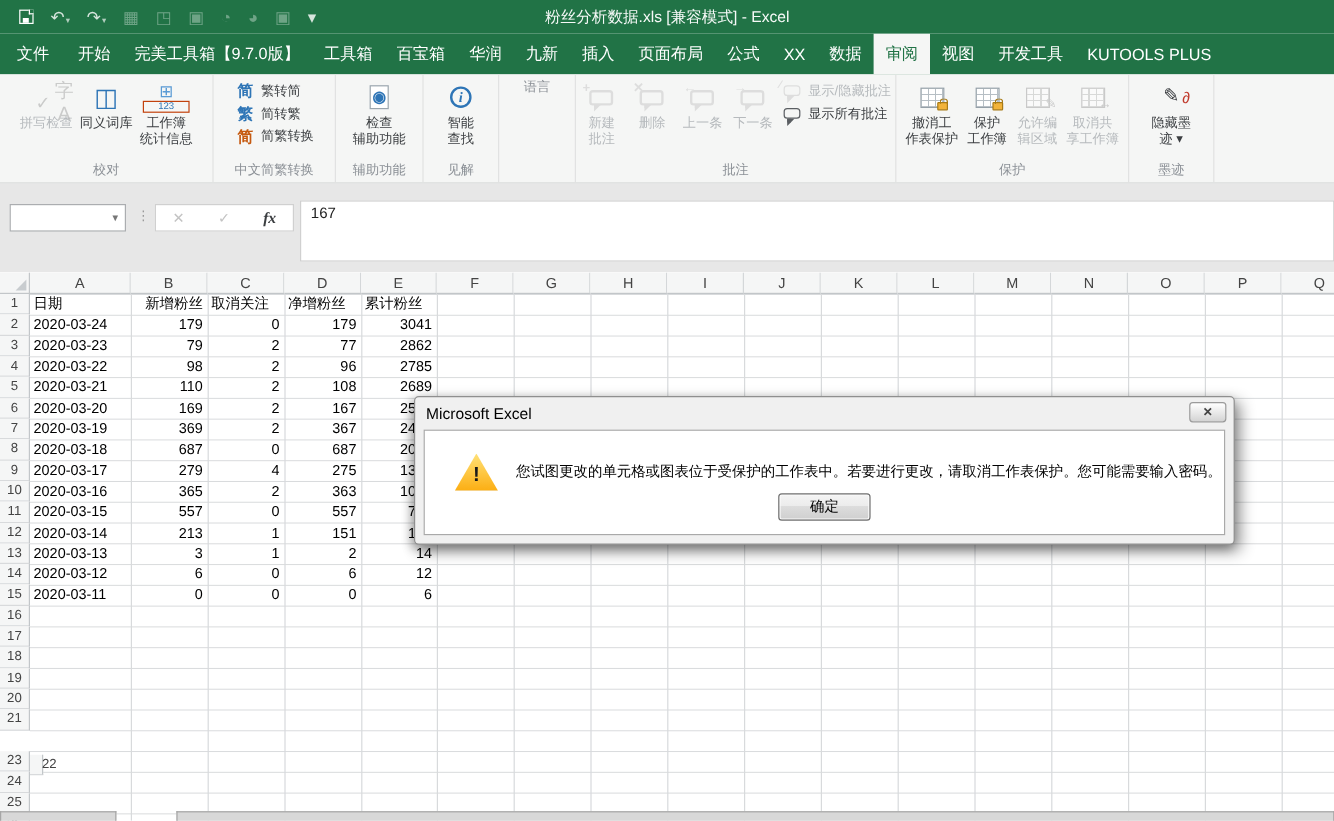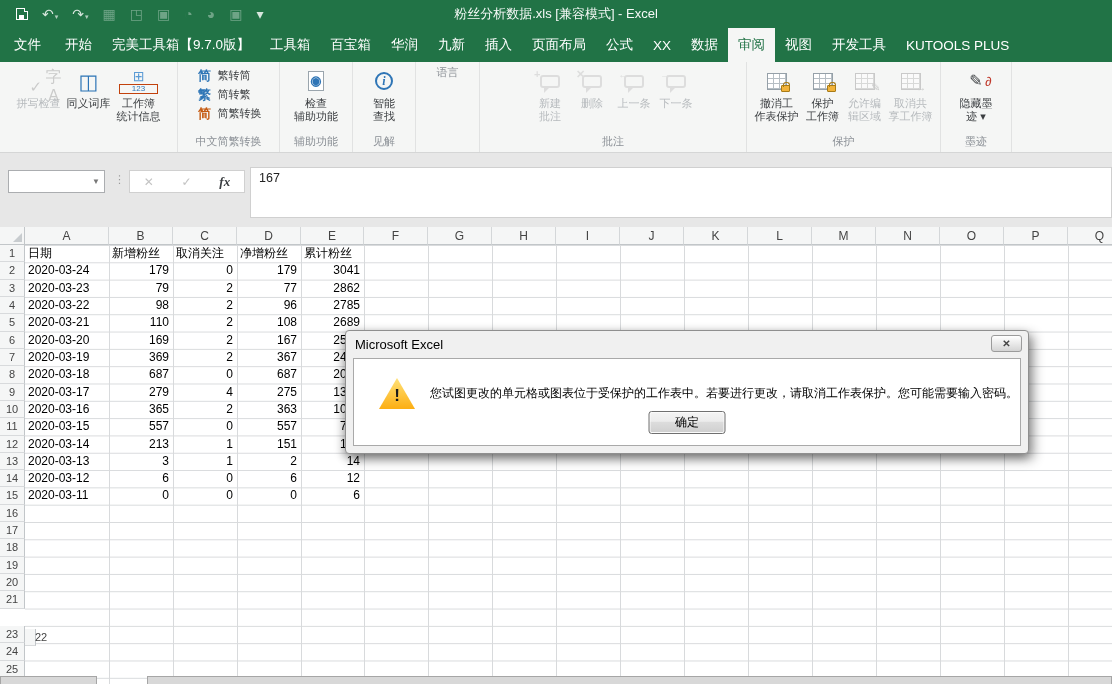--- a/index.html
+++ b/index.html
@@ -203,20 +203,21 @@
   </div>
 
 <div id="ribbon">
     <div class="rgroup" style="width: 178px;">
       <div class="rgroup-body">
         <div class="rbtn-large disabled"><span class="icon-box"><span class="ic-spell"><span class="za">字A</span><span class="ck">✓</span></span></span><span>拼写检查</span></div>
         <div class="rbtn-large"><span class="icon-box"><span class="big-glyph" style="color:#2e75b6">◫</span></span><span>同义词库</span></div>
         <div class="rbtn-large"><span class="icon-box"><span class="wstats"><span>⊞</span><span class="n123">123</span></span></span><span>工作簿
 统计信息</span></div>
       </div>
+      <div class="rgroup-label">校对</div>
     </div>
     <div class="rgroup" style="width: 102px;">
       <div class="rgroup-body">
         <div class="rstack">
           <div class="rbtn-small">
             <span class="icon-box">
               <span class="zh blue">简</span>
             </span>
             <span>繁转简</span>
           </div>
@@ -253,20 +254,36 @@
     <div class="rgroup" style="width: 64px;">
       <div class="rgroup-label">语言</div>
     </div>
     <div class="rgroup" style="width: 267px;">
       <div class="rgroup-body">
         <div class="rbtn-large disabled"><span class="icon-box"><span class="bubble"><span class="mk">+</span></span></span><span>新建
 批注</span></div>
         <div class="rbtn-large disabled"><span class="icon-box"><span class="bubble"><span class="mk">✕</span></span></span><span>删除</span></div>
         <div class="rbtn-large disabled"><span class="icon-box"><span class="bubble"><span class="mk">←</span></span></span><span>上一条</span></div>
         <div class="rbtn-large disabled"><span class="icon-box"><span class="bubble"><span class="mk">→</span></span></span><span>下一条</span></div>
+        <div class="rstack">
+          <div class="rbtn-small disabled">
+            <span class="icon-box">
+              <span class="bubble sm">
+                <span class="mk">∕</span>
+              </span>
+            </span>
+            <span>显示/隐藏批注</span>
+          </div>
+          <div class="rbtn-small">
+            <span class="icon-box">
+              <span class="bubble sm dark"></span>
+            </span>
+            <span>显示所有批注</span>
+          </div>
+        </div>
       </div>
       <div class="rgroup-label">批注</div>
     </div>
     <div class="rgroup" style="width: 194px;">
       <div class="rgroup-body">
         <div class="rbtn-large"><span class="icon-box"><span class="sheet"><i class="lock"></i></span></span><span>撤消工
 作表保护</span></div>
         <div class="rbtn-large"><span class="icon-box"><span class="sheet"><i class="lock"></i></span></span><span>保护
 工作簿</span></div>
         <div class="rbtn-large disabled"><span class="icon-box"><span class="sheet"><span class="ov">✎</span></span></span><span>允许编
@@ -296,21 +313,21 @@
     <span class="gray">✓</span>
     <span class="fx">fx</span>
   </div>
   <div id="formula-input">167</div>
 </div>
 
 <div id="grid">
   <div id="select-all"></div>
   <div id="cells-layer">
       <div class="cell" style="left: 3px; width: 77px; top: 0px; height: 17.32px; line-height: 17.32px;">日期</div>
-      <div class="cell" style="left: 87px; width: 57px; top: 0px; height: 17.32px; line-height: 17.32px;">新增粉丝</div>
+      <div class="cell" style="left: 87px; width: 57px; top: 0px; height: 17.32px; line-height: 17.32px; text-align: right;">新增粉丝</div>
       <div class="cell" style="left: 151px; width: 57px; top: 0px; height: 17.32px; line-height: 17.32px;">取消关注</div>
       <div class="cell" style="left: 215px; width: 57px; top: 0px; height: 17.32px; line-height: 17.32px;">净增粉丝</div>
       <div class="cell" style="left: 279px; width: 56px; top: 0px; height: 17.32px; line-height: 17.32px;">累计粉丝</div>
       <div class="cell" style="left: 3px; width: 77px; top: 17.32px; height: 17.32px; line-height: 17.32px;">2020-03-24</div>
       <div class="cell num" style="left: 87px; width: 57px; top: 17.32px; height: 17.32px; line-height: 17.32px;">179</div>
       <div class="cell num" style="left: 151px; width: 57px; top: 17.32px; height: 17.32px; line-height: 17.32px;">0</div>
       <div class="cell num" style="left: 215px; width: 57px; top: 17.32px; height: 17.32px; line-height: 17.32px;">179</div>
       <div class="cell num" style="left: 279px; width: 56px; top: 17.32px; height: 17.32px; line-height: 17.32px;">3041</div>
       <div class="cell" style="left: 3px; width: 77px; top: 34.64px; height: 17.32px; line-height: 17.32px;">2020-03-23</div>
       <div class="cell num" style="left: 87px; width: 57px; top: 34.64px; height: 17.32px; line-height: 17.32px;">79</div>

